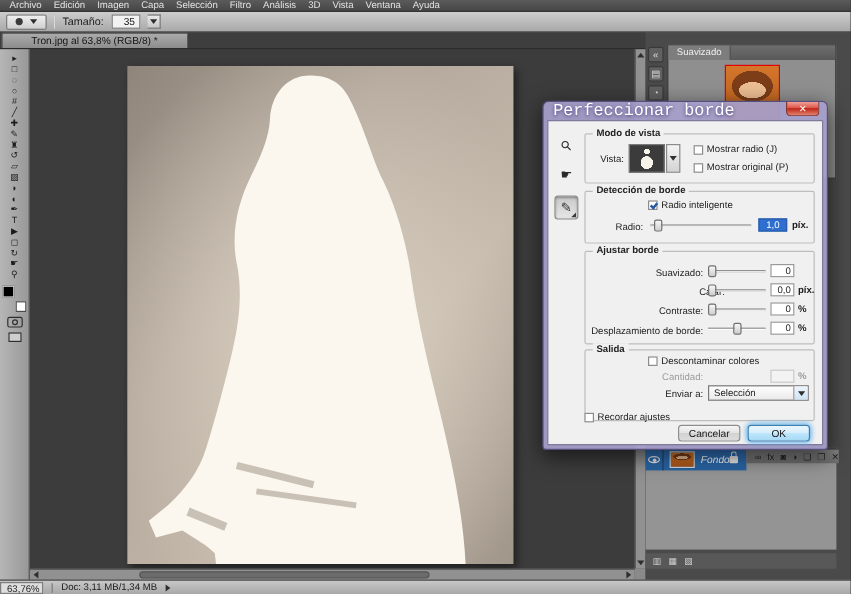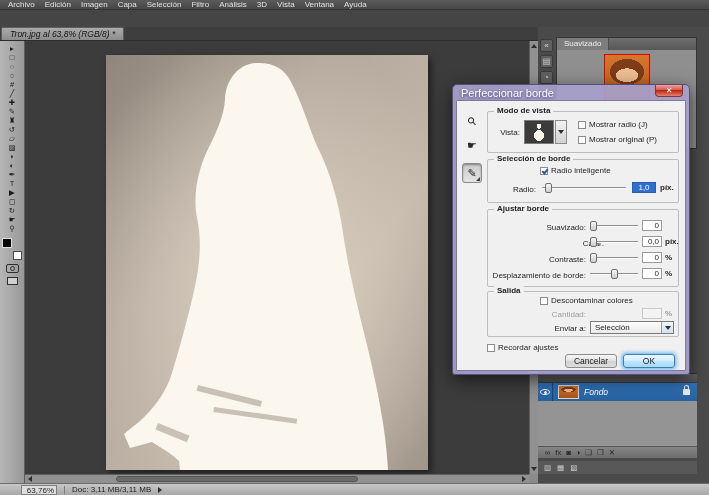--- a/index.html
+++ b/index.html
@@ -32,21 +32,21 @@
   .tri-down { width:0; height:0; border-left:3px solid transparent; border-right:3px solid transparent; border-top:4px solid #2e2e2e; }
   .tri-up { width:0; height:0; border-left:3px solid transparent; border-right:3px solid transparent; border-bottom:4px solid #2e2e2e; }
   .tri-left { width:0; height:0; border-top:3px solid transparent; border-bottom:3px solid transparent; border-right:4px solid #2e2e2e; }
   .tri-right { width:0; height:0; border-top:3px solid transparent; border-bottom:3px solid transparent; border-left:4px solid #2e2e2e; }
 
   
   .tabbar { position:absolute; top:27px; left:0; width:538px; height:14px; background:#3e3e3e;
             border-bottom:1px solid #2c2c2c; display:flex; align-items:flex-end; }
   .doctab { height:13px; margin-left:1px; background:linear-gradient(#ababab,#8d8d8d);
             border:1px solid #5e5e5e; border-bottom:none; border-radius:2px 2px 0 0;
-            font-size:8.5px; line-height:12px; color:#141414; padding:0 8px;font-style:italic; }
+            font-size:8.5px; line-height:12px; color:#141414; padding:0 24px; }
 
   
   .docmain { position:absolute; top:41px; left:0; width:538px; bottom:12px; background:#3c3c3c; }
 
   .toolbar { position:absolute; left:0; top:0; bottom:0; width:25px;
              background:linear-gradient(90deg,#b6b6b6,#989898); border-right:1px solid #5d5d5d;
              padding-top:3px; }
   .tool { display:block; width:21px; height:9px; line-height:9px; margin:0 auto;
           font-size:7.5px; text-align:center; color:#1b1b1b; }
   .swatches { position:relative; width:20px; height:22px; margin:5px auto 0; }
@@ -84,21 +84,21 @@
   .navtab { height:12px; background:#7d7d7d; padding:0 7px; font-size:8px; line-height:12px; color:#efefef;
             border-right:1px solid #4e4e4e; }
   .navbody { display:flex; justify-content:center; padding-top:4px; }
   .portrait { background:
       radial-gradient(ellipse 42% 20% at 50% 36%, #ecbe92 0%, #ecbe92 60%, rgba(0,0,0,0) 61%),
       radial-gradient(ellipse 64% 38% at 50% 30%, #7c3d18 0%, #7c3d18 60%, rgba(0,0,0,0) 61%),
       linear-gradient(180deg, #d4762c 0%, #c2661f 55%, #a9521a 100%); }
   .navthumb { width:46px; height:58px; border:1px solid #e20000; }
 
   .layerspanel { position:absolute; left:0; top:346px; width:159px; height:85px;
-                 background:#949494; border-top:1px solid #303030; display:flex; flex-direction:column; }
+                 background:#949494; border-top:1px solid #303030; display:flex; flex-direction:row; }
   .lphead { height:9px; background:linear-gradient(#616161,#515151); border-bottom:1px solid #3d3d3d; }
   .layerrow { height:18px; background:linear-gradient(#3174bd,#27619f); display:flex; align-items:center; color:#fff; }
   .eyecell { width:15px; height:100%; border-right:1px solid rgba(0,0,0,0.35); display:flex; align-items:center; justify-content:center; }
   .eye { width:10px; height:6px; border:1px solid #f2f2f2; border-radius:50%; position:relative; }
   .eye::after { content:""; position:absolute; left:3px; top:1px; width:3px; height:3px; background:#f2f2f2; border-radius:50%; }
   .layerthumb { width:21px; height:14px; border:1px solid #d8d8d8; margin:0 5px; }
   .layername { flex:1; font-size:8.5px; font-style:italic; }
   .padlock { width:7px; height:6px; background:#ececec; border-radius:1px; position:relative; margin-right:7px; }
   .padlock::before { content:""; position:absolute; left:1px; top:-4px; width:3px; height:4px;
                      border:1px solid #ececec; border-bottom:none; border-radius:3px 3px 0 0; }
@@ -106,31 +106,31 @@
   .lpbar { height:12px; background:linear-gradient(#858585,#6d6d6d); border-top:1px solid #595959;
            display:flex; align-items:center; gap:5px; padding-left:7px; }
   .lpbar span { font-size:7.5px; color:#242424; line-height:12px; }
   .bottomstrip { position:absolute; left:0; top:434px; width:159px; height:13px; background:#585858;
                  display:flex; align-items:center; gap:6px; padding-left:6px; }
   .bottomstrip span { font-size:7.5px; color:#cfcfcf; }
 
   
   .statusbar { position:absolute; left:0; right:0; bottom:0; height:12px;
                background:linear-gradient(#c7c7c7,#a8a8a8); border-top:1px solid #6c6c6c;
-               display:flex; align-items:center; gap:7px; padding-left:21px; font-size:8px; color:#1d1d1d; }
+               display:flex; align-items:center; gap:7px; padding-left:0; font-size:8px; color:#1d1d1d; }
   .zoomfield { width:36px; height:10px; background:#dedede; border:1px solid #7e7e7e;
                font-size:8px; line-height:9px; text-align:right; padding-right:2px; }
   .sbdivider { width:1px; height:8px; background:#7c7c7c; }
 
   
   .dialog { position:absolute; left:452px; top:84px; width:238px; z-index:50;
             background:rgba(167,159,202,0.93); border:1px solid #564f7e; border-radius:5px 5px 3px 3px;
             padding:0 3px 3px; box-shadow:0 5px 18px rgba(0,0,0,0.6); }
   .dtitle { height:15px; position:relative; display:flex; align-items:center; }
-  .dtitle .ttext { font-size:11px; color:#fff; padding-left:5px; text-shadow:0 1px 3px rgba(55,45,110,0.9); }
+  .dtitle .ttext { font-size:14px; color:#fff; padding-left:5px; text-shadow:0 1px 3px rgba(55,45,110,0.9);font-family:Liberation Mono, monospace; }
   .dclose { position:absolute; right:3px; top:0; width:28px; height:12px; border:1px solid #85352c; border-top:none;
             border-radius:0 0 4px 4px; background:linear-gradient(#f0a097,#dd5549 45%,#bd2718 50%,#e4826e);
             color:#fff; font-size:8px; line-height:11px; text-align:center; }
   .dbody { position:relative; width:230px; height:271px; background:#f0f0f0; border:1px solid #7e7899; border-radius:1px;
            font-size:8px; color:#1e1e1e; }
 
   .dtool { position:absolute; left:5px; width:20px; height:20px; display:flex; align-items:center;
            justify-content:center; font-size:11px; color:#2a2a2a; border:1px solid transparent; border-radius:3px; }
   .dtool.pressed { background:linear-gradient(#c9c9c9,#e6e6e6); border-color:#8a8a8a;
                    box-shadow:inset 0 1px 2px rgba(0,0,0,0.35); }
@@ -194,20 +194,32 @@
     <span>Capa</span>
     <span>Selección</span>
     <span>Filtro</span>
     <span>Análisis</span>
     <span>3D</span>
     <span>Vista</span>
     <span>Ventana</span>
     <span>Ayuda</span>
   </div>
 
+  <div class="optionsbar">
+    <div class="presetbox">
+      <i class="presetdot"></i>
+      <i class="tri-down"></i>
+    </div>
+    <i class="vsep"></i>
+    <span>Tamaño:</span>
+    <span class="sizebox">35</span>
+    <span class="arrowbtn">
+        <i class="tri-down"></i>
+      </span>
+  </div>
 
   <div class="tabbar">
     <div class="doctab">Tron.jpg al 63,8% (RGB/8) *</div>
   </div>
 
   <div class="docmain">
 
     <div class="toolbar">
       <span class="tool">▸</span>
       <span class="tool">□</span>
@@ -326,21 +338,21 @@
     <div class="bottomstrip">
       <span>▥</span>
       <span>▦</span>
       <span>▧</span>
     </div>
   </div>
 
   <div class="statusbar">
     <span class="zoomfield">63,76%</span>
     <i class="sbdivider"></i>
-    <span>Doc: 3,11 MB/3,11 MB</span>
+    <span>Doc: 3,11 MB/1,34 MB</span>
     <i class="tri-right"></i>
   </div>
 
   <div class="dialog">
     <div class="dtitle">
       <span class="ttext">Perfeccionar borde</span>
       <span class="dclose">✕</span>
     </div>
     <div class="dbody">
 
@@ -362,21 +374,21 @@
         <div class="viewarrow">
             <i class="tri-down"></i>
           </div>
         <i class="cb" style="left:90px;top:9px"></i>
         <span class="cblabel" style="left:101px;top:8px">Mostrar radio (J)</span>
         <i class="cb" style="left:90px;top:24px"></i>
         <span class="cblabel" style="left:101px;top:23px">Mostrar original (P)</span>
       </div>
 
       <div class="grp" style="top:58px;height:44px">
-        <span class="gt">Selección de borde</span>
+        <span class="gt">Detección de borde</span>
         <i class="cb checked" style="left:52px;top:7px"></i>
         <span class="cblabel" style="left:63px;top:6px">Radio inteligente</span>
         <span class="rlabel" style="left:2px;top:25px;width:46px">Radio:</span>
         <div class="slider" style="left:54px;top:23px;width:84px">
             <i class="sthumb" style="left:7%"></i>
           </div>
         <span class="vbox sel" style="left:144px;top:22px;width:24px">1,0</span>
         <span class="unit" style="left:172px;top:22px">píx.</span>
       </div>
 
@@ -404,21 +416,21 @@
         <span class="unit" style="left:177px;top:42px">%</span>
 
         <span class="rlabel" style="left:2px;top:61px;width:96px">Desplazamiento de borde:</span>
         <div class="slider" style="left:102px;top:59px;width:48px">
             <i class="sthumb" style="left:50%"></i>
           </div>
         <span class="vbox" style="left:154px;top:58px;width:20px">0</span>
         <span class="unit" style="left:177px;top:58px">%</span>
       </div>
 
-      <div class="grp" style="top:190px;height:46px">
+      <div class="grp" style="top:190px;height:60px">
         <span class="gt">Salida</span>
         <i class="cb" style="left:52px;top:5px"></i>
         <span class="cblabel" style="left:63px;top:4px">Descontaminar colores</span>
         <span class="rlabel dim" style="left:2px;top:18px;width:96px">Cantidad:</span>
         <span class="vbox disabled" style="left:154px;top:16px;width:20px"></span>
         <span class="unit dim" style="left:177px;top:16px">%</span>
         <span class="rlabel" style="left:2px;top:32px;width:96px">Enviar a:</span>
         <div class="combo" style="left:102px;top:29px;width:84px">
           <span class="ctext">Selección</span>
           <span class="cbtn">

